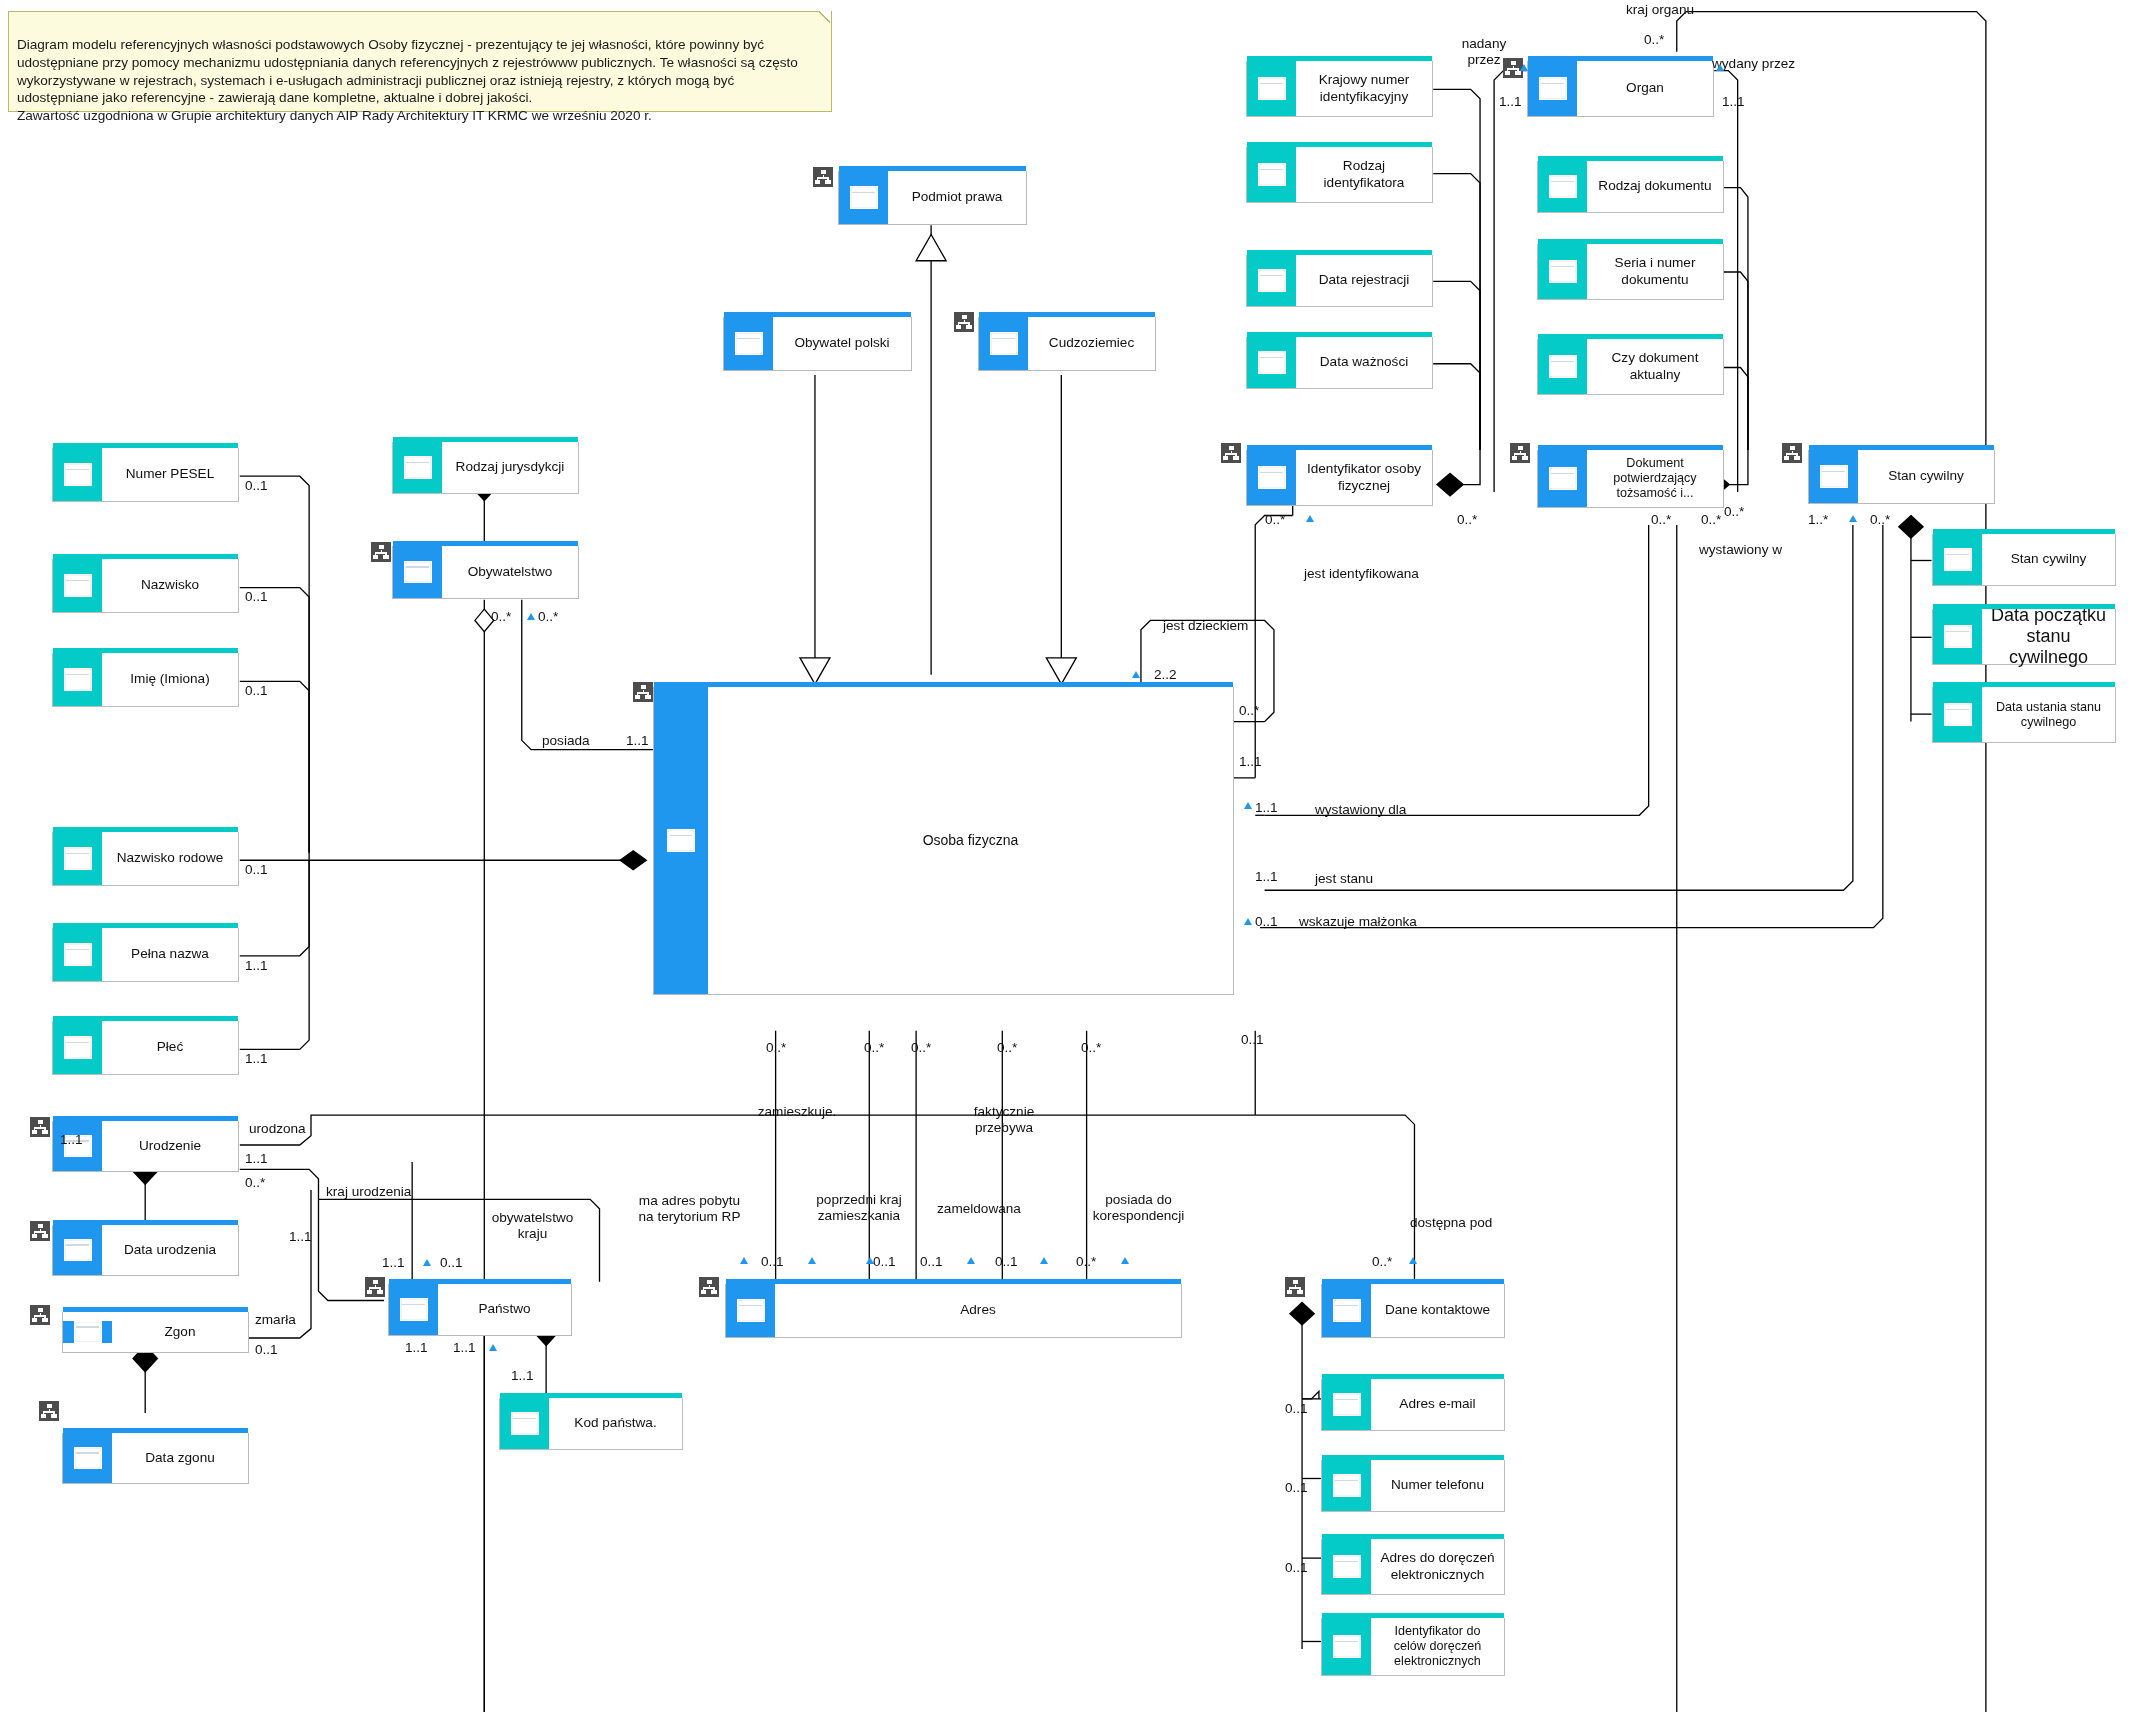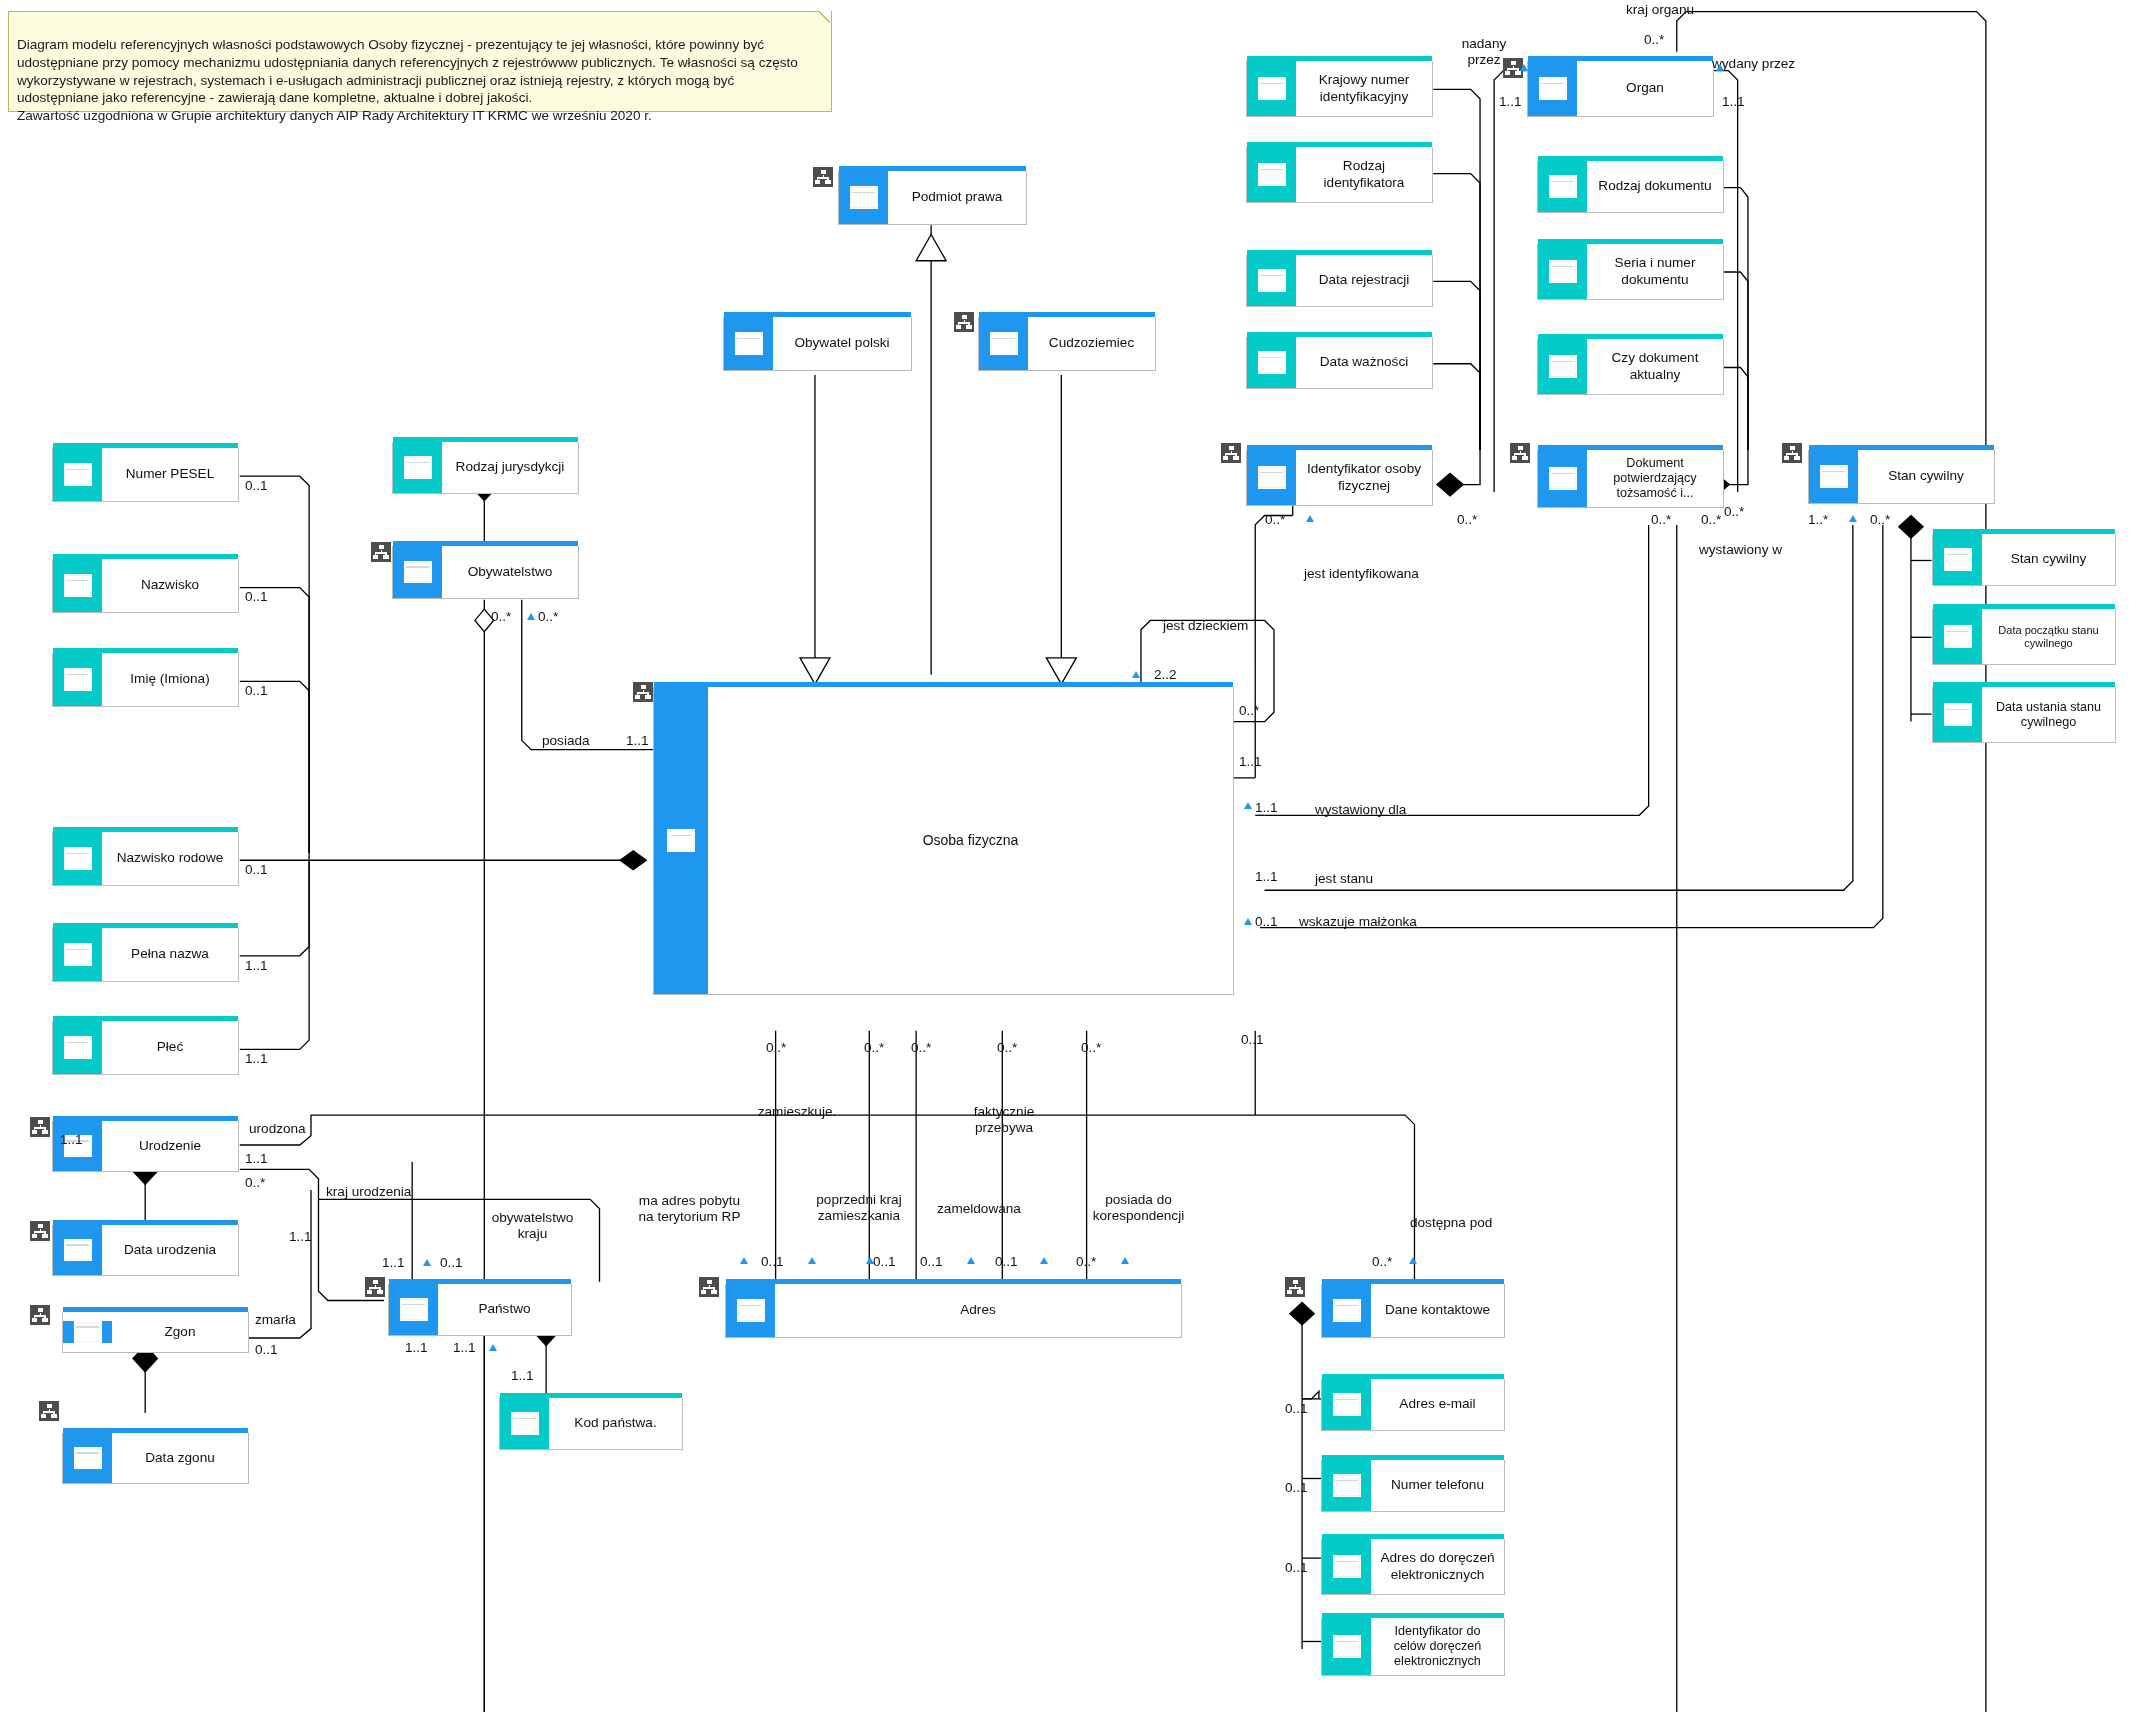--- a/index.html
+++ b/index.html
@@ -604,21 +604,21 @@
         <span class="glyph"></span>
       </div>
     <div class="body">Stan cywilny</div>
   </div>
 
   <div class="cbox cyan" style="left:1932px;top:609px;width:184px;height:56px;">
     <div class="topbar"></div>
     <div class="strip" style="width:49px;">
         <span class="glyph"></span>
       </div>
-    <div class="body" style="white-space:pre-line;font-size:11px;">Data początku stanu
+    <div class="body" style="white-space:pre-line;font-size:18px;">Data początku stanu
 cywilnego</div>
   </div>
 
   <div class="cbox cyan" style="left:1932px;top:687px;width:184px;height:56px;">
     <div class="topbar"></div>
     <div class="strip" style="width:49px;">
         <span class="glyph"></span>
       </div>
     <div class="body" style="white-space:pre-line;font-size:12.6px;">Data ustania stanu
 cywilnego</div>

